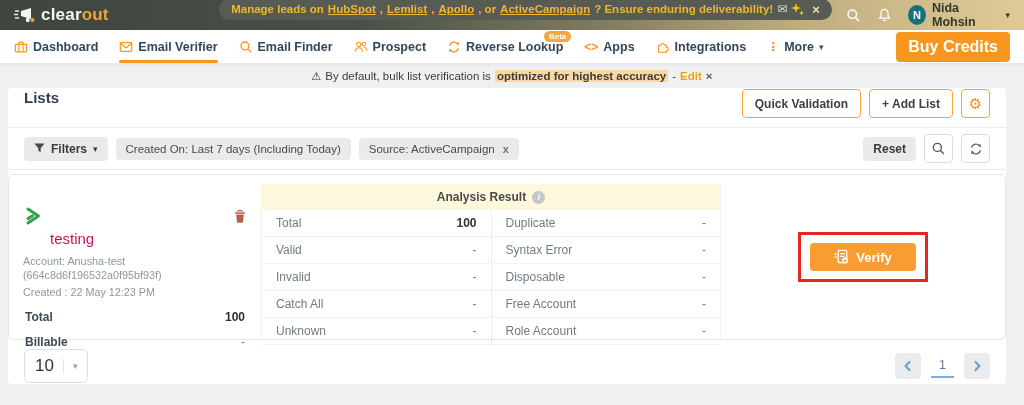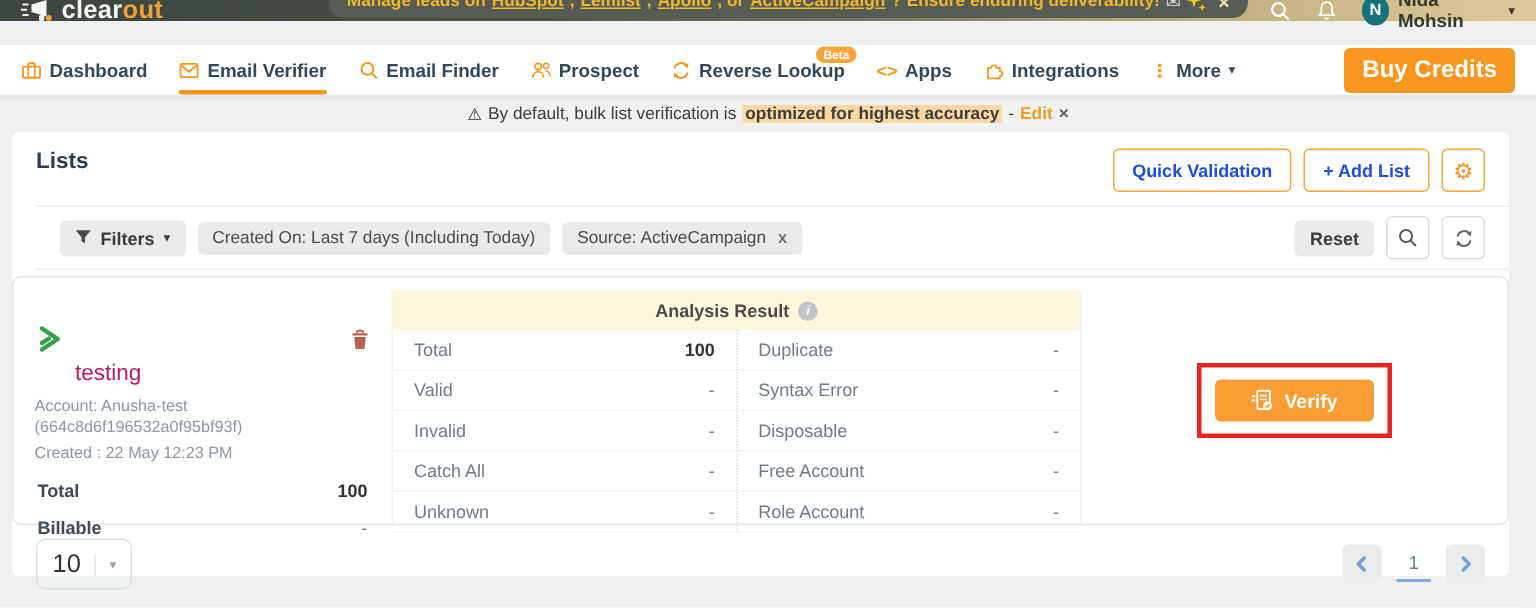--- a/index.html
+++ b/index.html
@@ -1,20 +1,20 @@
 <!DOCTYPE html>
 <html><head>
 <meta charset="utf-8">
 <style>
   * { margin:0; padding:0; box-sizing:border-box; }
   html,body { width:1024px; height:405px; }
   body { font-family:"Liberation Sans","DejaVu Sans",sans-serif; background:#eef0f1; position:relative; overflow:hidden; }
 
   
-  .topbar { position:absolute; top:0; left:0; right:0; height:14px;
+  .topbar { position:absolute; top:0; left:0; right:0; height:30px;
     background:linear-gradient(90deg,#3d463f 0%,#485047 35%,#7e7a5f 58%,#c0ad7e 78%,#dfca97 100%);
     display:flex; align-items:center; padding:0 14px; }
   .logo { display:flex; align-items:center; gap:5px; width:210px; }
   .logo-text { font-size:17px; font-weight:bold; letter-spacing:.2px; }
   .logo-clear { color:#f5f6f4; } .logo-out { color:#f2a234; }
   .banner-pill { background:#565b53; border-radius:14px; padding:3px 12px; display:flex; align-items:center; gap:4px;
     font-size:11.5px; font-weight:bold; color:#f0b62c; white-space:nowrap; margin:0 auto 12px 8px; }
   .banner-pill .blink { text-decoration:underline; cursor:pointer; }
   .banner-env { color:#d8dcd2; font-family:"DejaVu Sans",sans-serif; font-size:12px; }
   .banner-close { color:#efe2ae; font-size:13px; margin-left:4px; cursor:pointer; }
@@ -49,32 +49,32 @@
   
   .notice { position:absolute; top:64px; left:0; right:0; height:24px; display:flex; align-items:center; justify-content:center;
     gap:4px; font-size:11.5px; color:#3c3c3c; }
   .warn-glyph { font-family:"DejaVu Sans",sans-serif; font-size:11px; color:#2e2e2e; }
   .notice-hl { background:#fbd7a1; font-weight:bold; padding:0 2px; }
   .notice-edit { color:#f39c1f; font-weight:bold; cursor:pointer; }
   .notice-close { color:#5a5a5a; font-weight:bold; cursor:pointer; }
 
   
   .panel { position:absolute; left:8px; right:18px; top:88px; height:296px; background:#fff; border-radius:4px;
-    display:flex; flex-direction:column; }
+    display:flex; flex-direction:column;justify-content:center; }
   .title-row { display:flex; align-items:flex-start; padding:11px 16px 9px; }
   .page-title { font-size:15px; font-weight:bold; color:#2f3e4e; margin-bottom:4px; }
   .page-sub { font-size:11.5px; color:#5c6873; }
   .title-actions { margin-left:auto; display:flex; gap:8px; }
-  .o-btn { border:1px solid #f9a53a; color:#1d4ed8; background:#fff; border-radius:4px; padding:6px 12px;
+  .o-btn { border:1px solid #f9a53a; color:#404040; background:#fff; border-radius:4px; padding:6px 12px;
     font-size:12px; font-weight:bold; cursor:pointer; }
   .gear-btn { width:29px; height:29px; border:1px solid #f9a53a; border-radius:4px; background:#fff; color:#f39122;
     font-size:15px; display:flex; align-items:center; justify-content:center; cursor:pointer; font-family:"DejaVu Sans",sans-serif; }
 
   .filter-row { border-top:1px solid #eaeced; border-bottom:1px solid #eaeced; padding:6px 16px; display:flex;
-    align-items:center; gap:8px;margin-left:16px; }
+    align-items:center; gap:8px; }
   .pill { background:#e9eaeb; border-radius:4px; padding:5px 10px; font-size:11.5px; color:#4a4a4a; display:flex;
     align-items:center; gap:6px; white-space:nowrap; cursor:pointer; }
   .pill.bold { font-weight:bold; font-size:12px; color:#3b3b3b; }
   .chip-x { color:#6f6f6f; font-weight:bold; font-size:11px; margin-left:2px; cursor:pointer; }
   .fspacer { flex:1; }
   .sq-btn { width:29px; height:29px; background:#fff; border:1px solid #d9dde0; border-radius:4px; display:flex;
     align-items:center; justify-content:center; cursor:pointer; }
 
   
   .card { margin:4px 0 0; border:1px solid #e4e7e8; border-radius:6px; height:166px; display:flex; background:#fff; }

